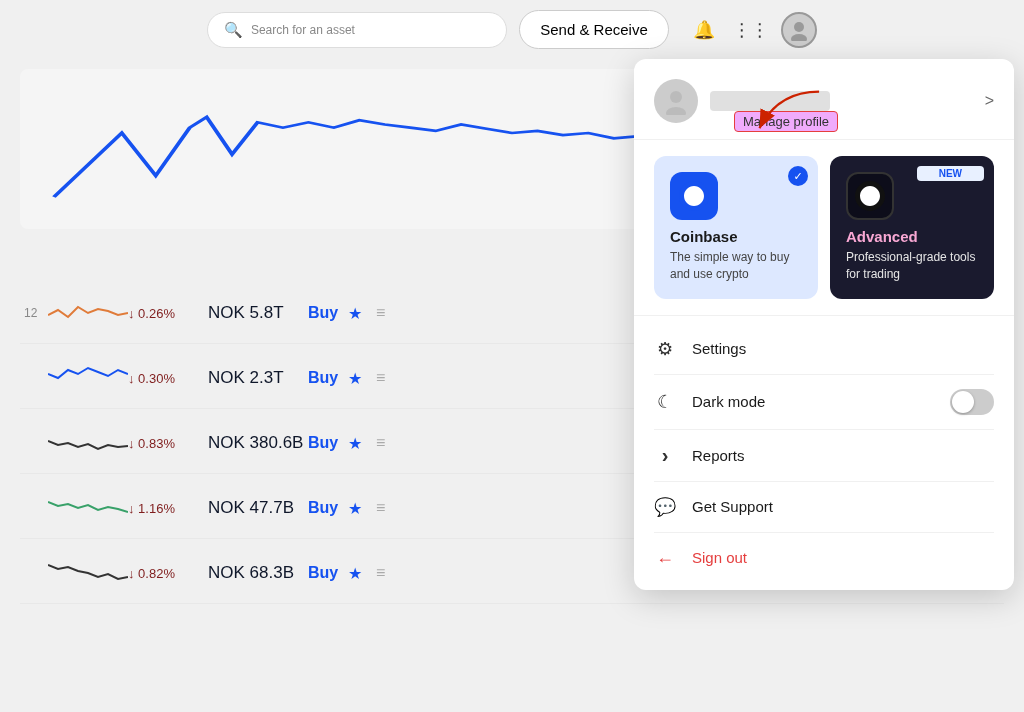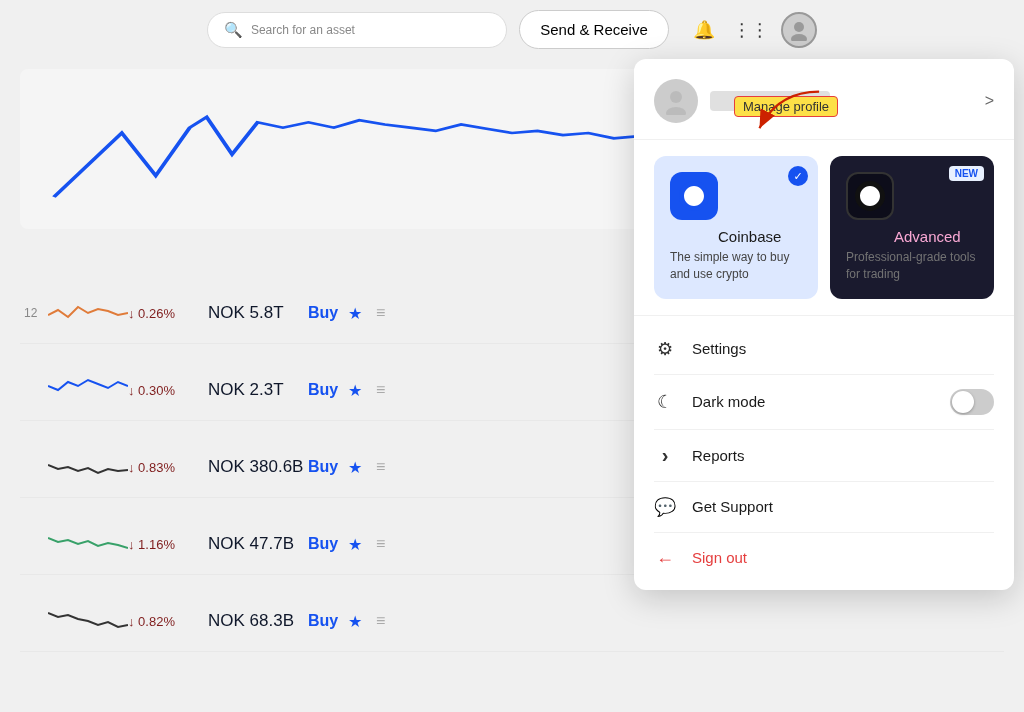--- a/index.html
+++ b/index.html
@@ -142,21 +142,21 @@
       font-size: 14px;
       font-weight: 500;
       cursor: pointer;
       text-decoration: none;
     }
 
     
     .asset-list {
       display: flex;
       flex-direction: column;
-      gap: 16px;
+      gap: 4px;
     }
     .asset-row {
       display: flex;
       align-items: center;
       padding: 12px 4px;
       border-bottom: 1px solid #e8e8e8;
       background: #f0f0f0;
     }
     .asset-sparkline {
       width: 80px;
@@ -243,25 +243,25 @@
       width: 120px;
     }
     .profile-arrow {
       color: #666;
       font-size: 16px;
       cursor: pointer;
     }
     
     .manage-profile-label {
       position: absolute;
-      bottom: 22px;
+      bottom: 7px;
       left: 100px;
       font-size: 13px;
       color: #333;
-      background: #fde047;
+      background: #f0abfc;
       border: 1.5px solid #e53e3e;
       border-radius: 4px;
       padding: 2px 8px;
       white-space: nowrap;
     }
 
     
     .arrow-annotation {
       position: absolute;
       top: 56px;
@@ -307,33 +307,32 @@
       position: relative;
     }
     .app-card.coinbase .app-card-icon {
       background: #1652f0;
     }
     .app-card.advanced .app-card-icon {
       background: #1a1a2e;
       border: 2px solid #333;
     }
     .app-card-name {
-      font-weight: 400;
+      font-weight: 700;
       font-size: 15px;
       margin-bottom: 4px;
-      margin-left: 48px;
     }
     .app-card.coinbase .app-card-name { color: #1a1a1a; }
     .app-card.advanced .app-card-name { color: #f9a8d4; }
     .app-card-desc {
       font-size: 12px;
       line-height: 1.4;
     }
     .app-card.coinbase .app-card-desc { color: #444; }
-    .app-card.advanced .app-card-desc { color: #737373; }
+    .app-card.advanced .app-card-desc { color: #e5e5e5; }
     .check-badge {
       position: absolute;
       top: 8px;
       right: 8px;
       width: 20px;
       height: 20px;
       border-radius: 50%;
       background: #1652f0;
       color: #fff;
       display: flex;
@@ -343,21 +342,21 @@
     }
     .new-badge {
       position: absolute;
       top: 8px;
       right: 8px;
       background: #e8f0ff;
       color: #1652f0;
       font-size: 10px;
       font-weight: 700;
       border-radius: 4px;
-      padding: 2px 6px;
+      padding: 2px 22px;
     }
 
     
     .menu-items {
       padding: 8px 0;
     }
     .menu-item {
       display: flex;
       align-items: center;
       gap: 16px;

